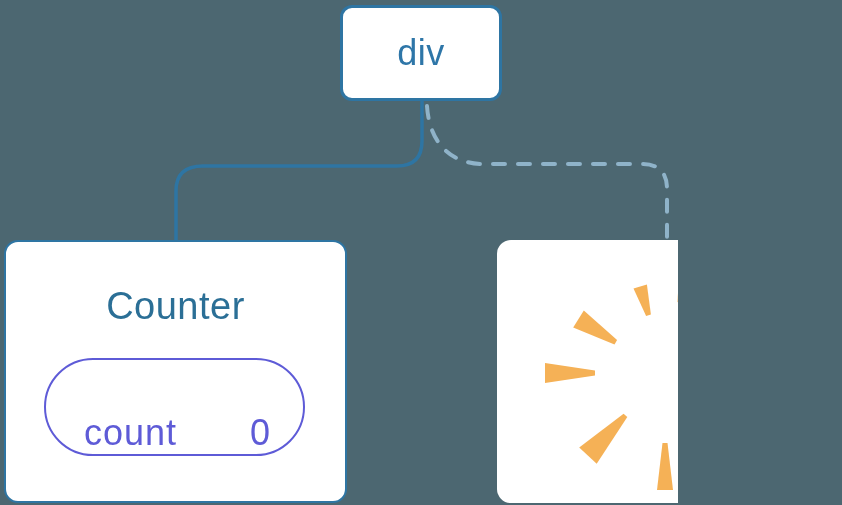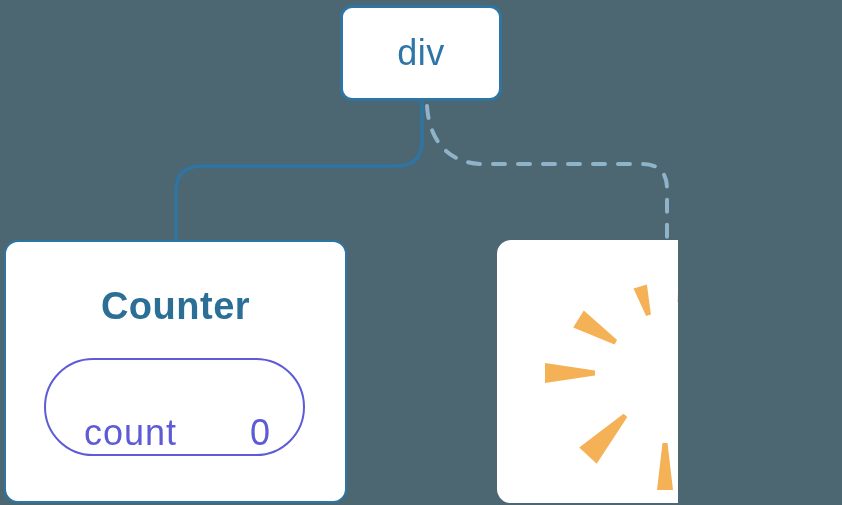--- a/index.html
+++ b/index.html
@@ -61,21 +61,21 @@
     width: 343px;
     border: 2.5px solid var(--node-border);
   }
   .card-counter .title {
     position: absolute;
     left: 0; right: 0;
     top: 43px;
     text-align: center;
     color: var(--counter-title-color);
     font-size: 38px;
-    font-weight: 700;
+    font-weight: 400;
     letter-spacing: 0.5px;
   }
   .state-pill {
     position: absolute;
     left: 38px; top: 116px;
     width: 261px; height: 98px;
     border: 2.5px solid var(--state-color);
     border-radius: 49px;
     display: flex;
     align-items: flex-end;

